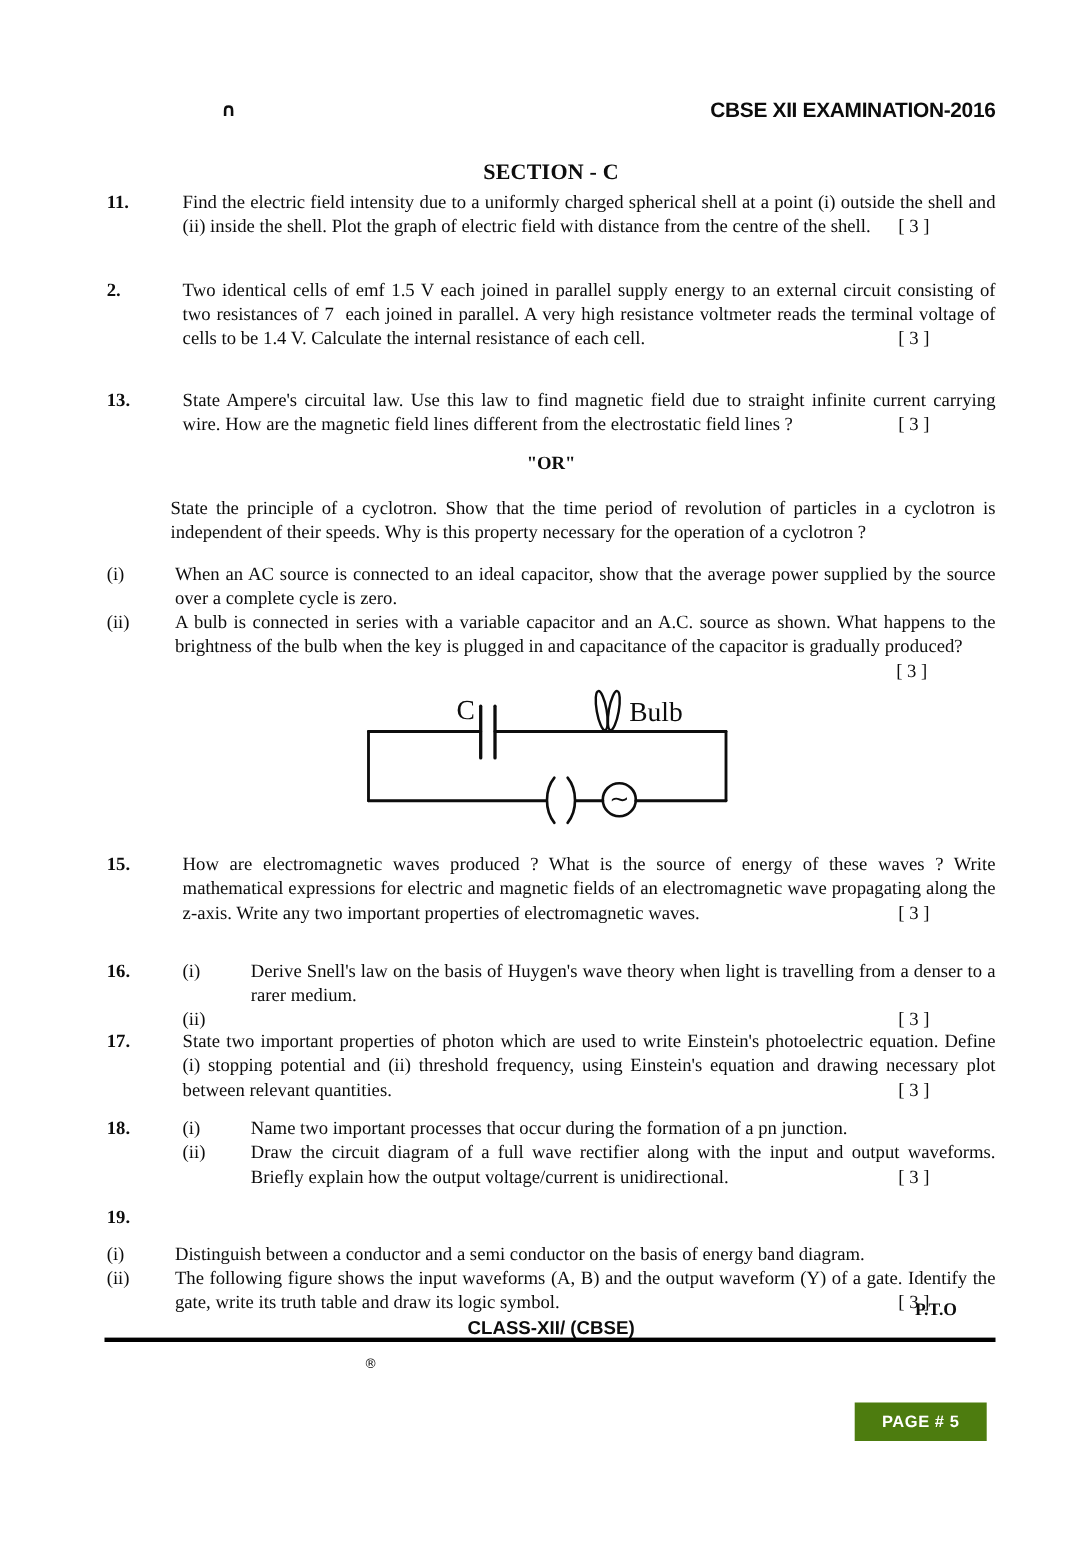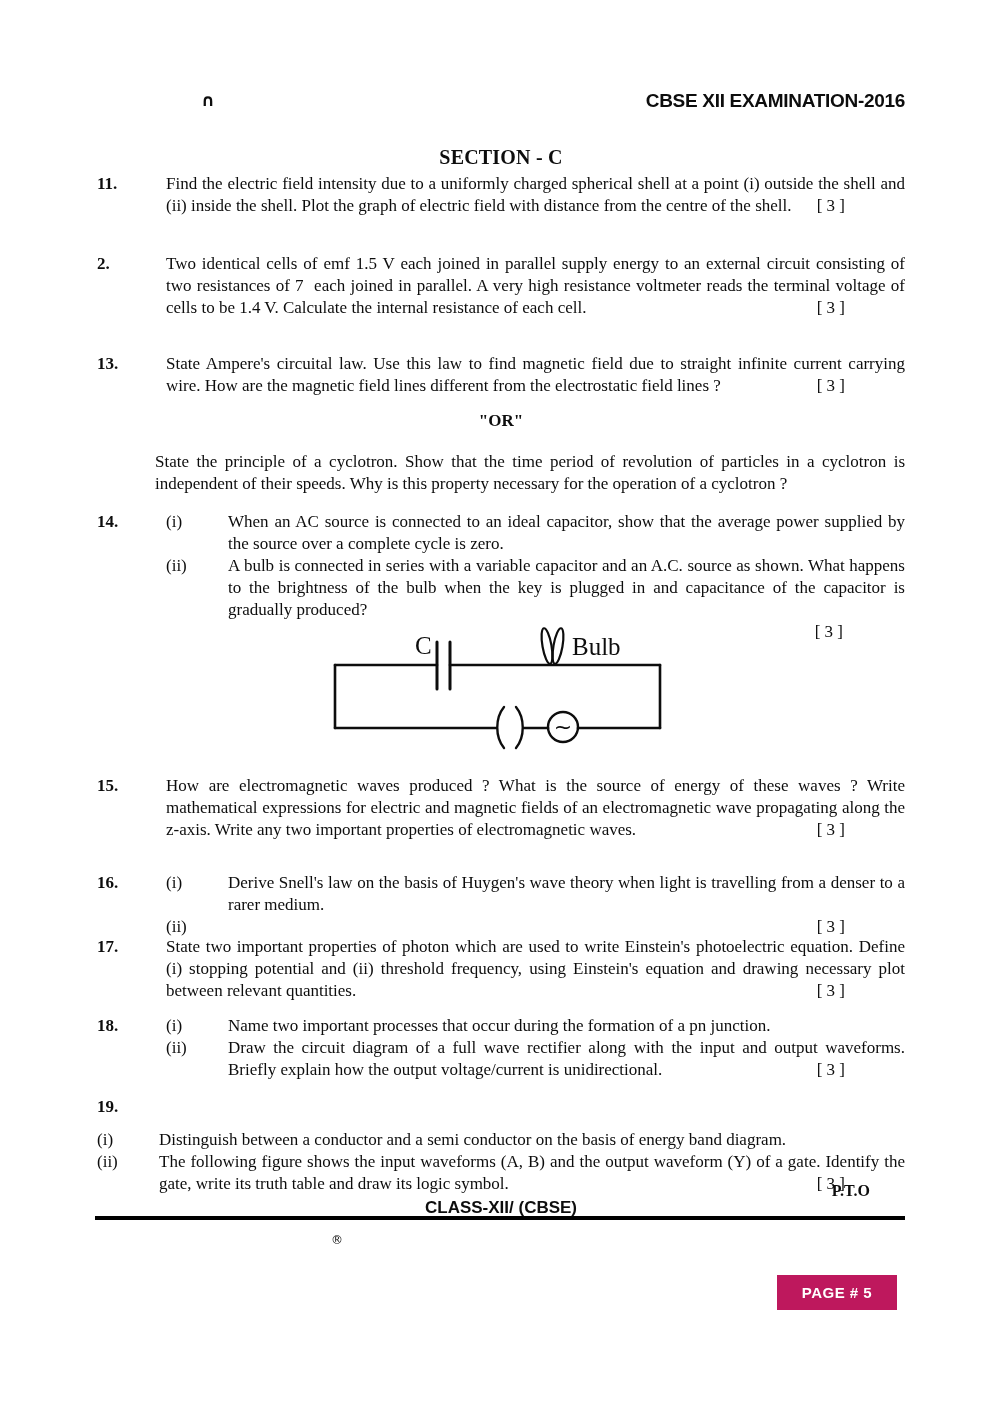--- a/index.html
+++ b/index.html
@@ -74,21 +74,21 @@
   .footer-rule{
     left:95px;width:810px;top:1216px;height:4px;
     background:#000;
   }
   .reg-mark{
     left:331px;top:1229px;
     font-size:12px;font-family:"DejaVu Sans", sans-serif;
   }
   .page-badge{
     left:777px;top:1275px;width:120px;height:35px;
-    background:#be185d;color:#fff;
+    background:#4d7c0f;color:#fff;
     font-family:"Liberation Sans", sans-serif;
     font-weight:bold;font-size:15px;
     display:flex;align-items:center;justify-content:center;
     letter-spacing:0.5px;
   }
 </style>
 </head>
 <body>
 
 <div class="page">
@@ -109,21 +109,20 @@
 
   <div class="abs content-band q" style="top:353px;">
     <div class="qnum">13.</div>
     <div class="qbody qtext"><span>State Ampere's circuital law. Use this law to find magnetic field due to straight infinite current carrying wire. How are the magnetic field lines different from the electrostatic field lines ?</span><span class="marks">[ 3 ]</span></div>
   </div>
 
   <div class="abs or-label">"OR"</div>
   <div class="abs or-para">State the principle of a cyclotron. Show that the time period of revolution of particles in a cyclotron is independent of their speeds. Why is this property necessary for the operation of a cyclotron ?</div>
 
   <div class="abs content-band q" style="top:511px;">
-    <div class="qnum">14.</div>
     <div class="qbody">
       <div class="part">
         <div class="plabel">(i)</div>
         <div class="ptext">When an AC source is connected to an ideal capacitor, show that the average power supplied by the source over a complete cycle is zero.</div>
       </div>
       <div class="part">
         <div class="plabel">(ii)</div>
         <div class="ptext">A bulb is connected in series with a variable capacitor and an A.C. source as shown. What happens to the brightness of the bulb when the key is plugged in and capacitance of the capacitor is gradually produced?</div>
       </div>
       <div class="marks-line">[ 3 ]</div>

